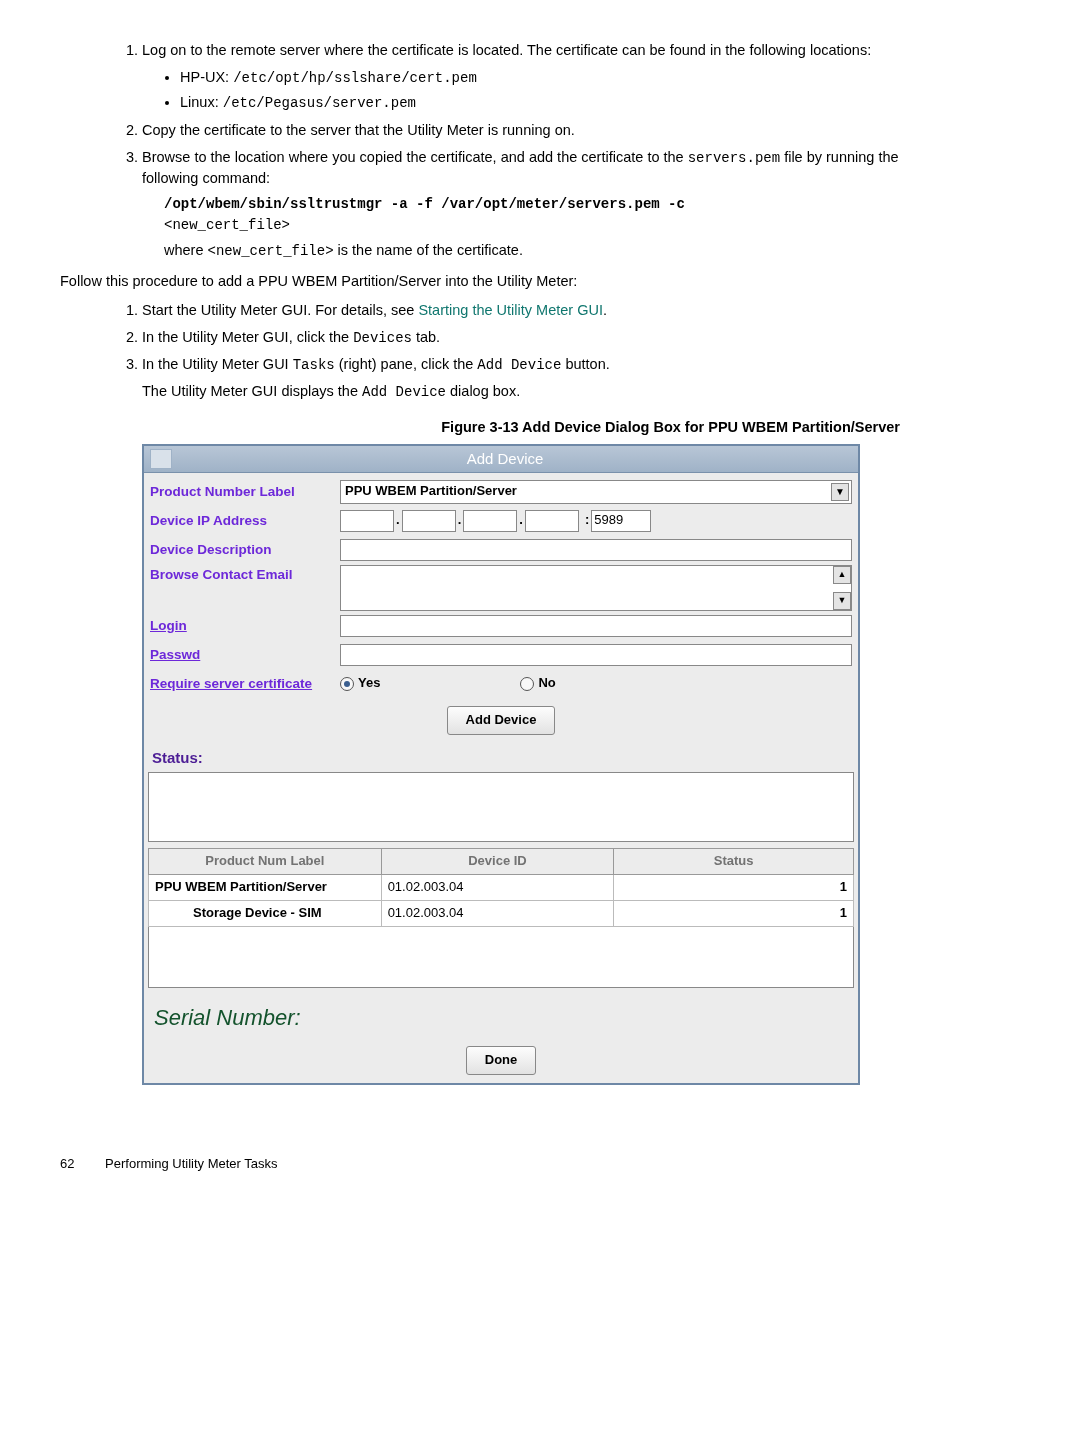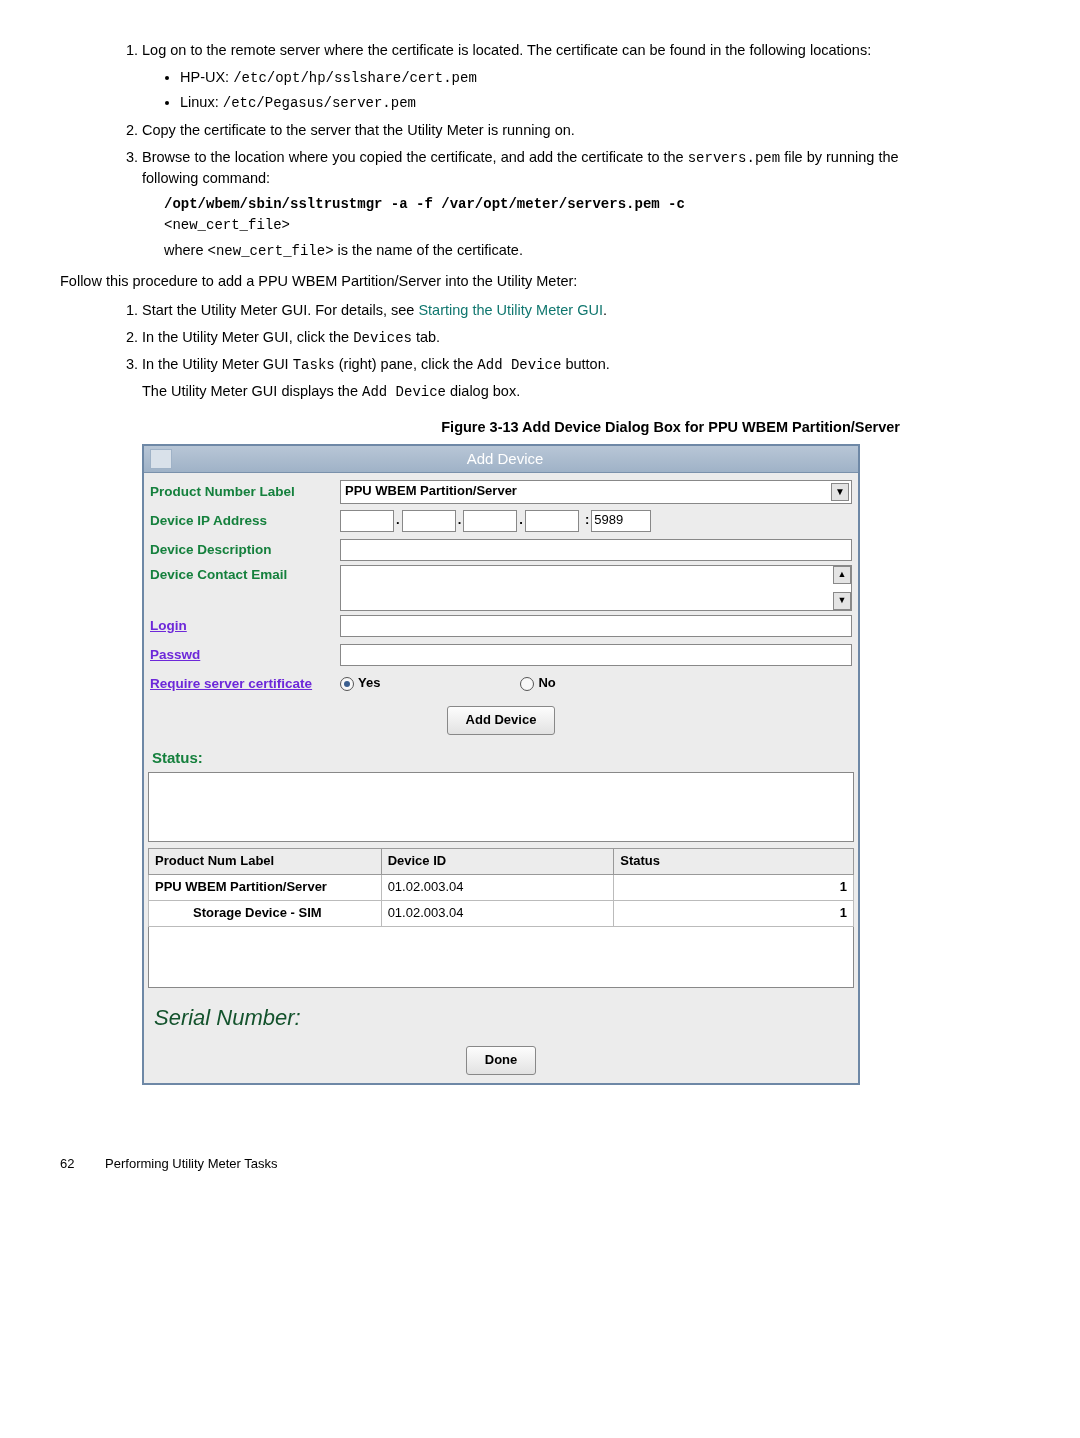--- a/index.html
+++ b/index.html
@@ -89,21 +89,21 @@
     align-items: center;
     min-height: 28px;
     margin: 1px 0;
   }
   .lbl {
     width: 190px;
     padding-left: 4px;
     font-weight: bold;
     font-size: 13.5px;
   }
-  .lbl.red { color: #15803d; }
+  .lbl.red { color: #6d28d9; }
   .lbl.blue { color: #6d28d9; text-decoration: underline; }
   .field-area {
     flex: 1;
     padding-right: 4px;
     display: flex;
     align-items: center;
   }
   .selectbox {
     flex: 1;
     height: 22px;
@@ -197,21 +197,21 @@
     padding: 4px 18px;
     font-weight: bold;
     font-size: 13px;
     display: inline-block;
   }
   .center {
     text-align: center;
     margin: 8px 0;
   }
   .status-lbl {
-    color: #15803d;
+    color: #4c1d95;
     font-weight: bold;
     font-size: 15px;
     padding: 4px 6px;
   }
   .whitebox {
     background: #fff;
     border: 1px solid #888;
     height: 68px;
     margin: 0 2px;
   }
@@ -219,23 +219,23 @@
     width: calc(100% - 4px);
     margin: 6px 2px 0 2px;
     border-collapse: collapse;
     font-size: 13px;
     background: #fff;
   }
   .tbl th {
     background: #ececec;
     border: 1px solid #999;
     padding: 3px 6px;
-    color: #000000;
-    font-weight: bold;
-    text-align: left;
+    color: #737373;
+    font-weight: bold;
+    text-align: center;
   }
   .tbl td {
     border: 1px solid #bbb;
     padding: 3px 6px;
   }
   .tbl td.r { text-align: right; font-weight: bold; }
   .whitebox2 {
     background: #fff;
     border: 1px solid #888;
     height: 60px;
@@ -342,21 +342,21 @@
     </div>
 
     <div class="row">
       <div class="lbl red">Device Description</div>
       <div class="field-area">
             <div class="textinput"></div>
           </div>
     </div>
 
     <div class="row" style="align-items:flex-start;">
-      <div class="lbl red">Device Contact Email</div>
+      <div class="lbl red">Browse Contact Email</div>
       <div class="field-area">
         <div class="textarea">
           <div class="scroll-up">▲</div>
           <div class="scroll-down">▼</div>
         </div>
       </div>
     </div>
 
     <div class="row">
       <div class="lbl blue">Login</div>

